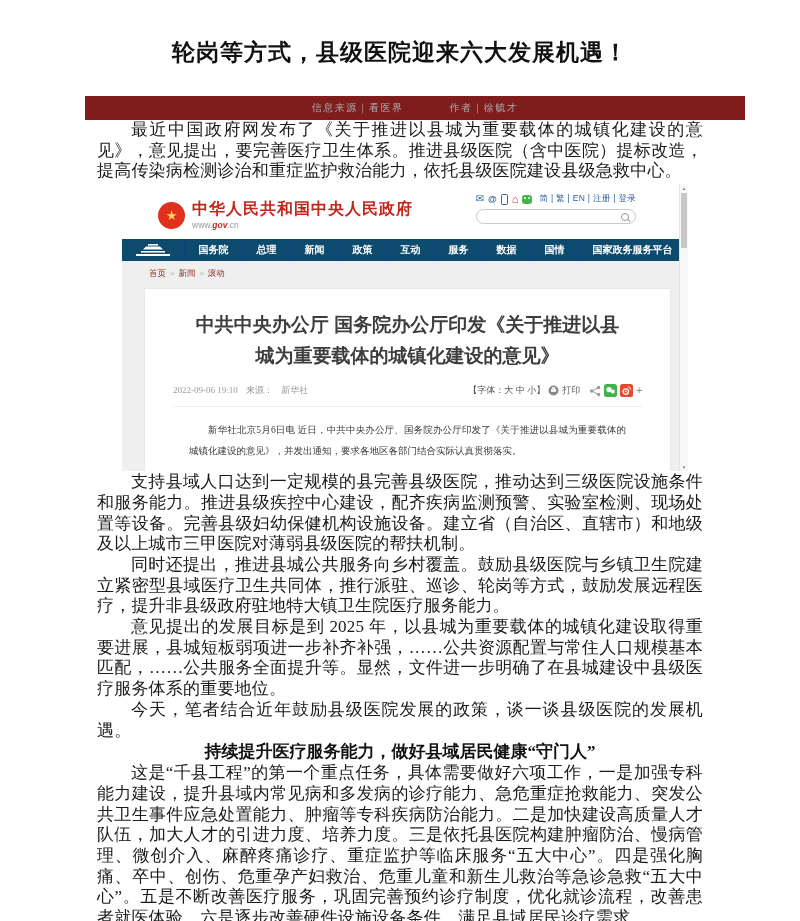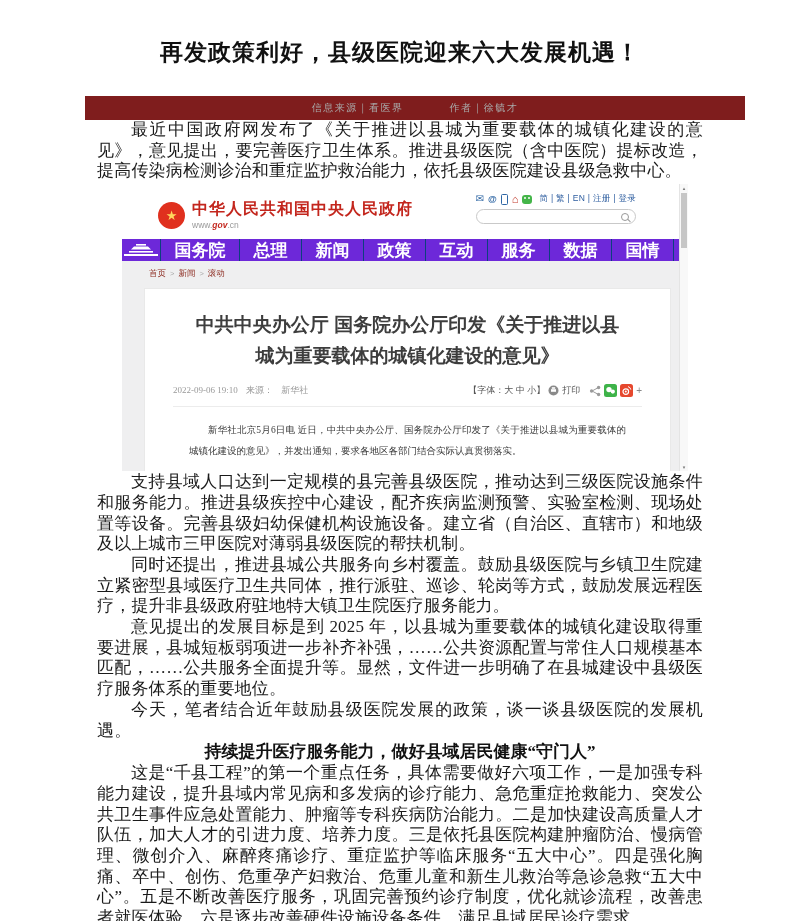--- a/index.html
+++ b/index.html
@@ -52,21 +52,21 @@
   .blue{color:#2e66a4;}
   .red{color:#c0392b;}
   .phone-ico{width:5px;height:9px;border:1px solid #2e66a4;border-radius:1.5px;display:inline-block;}
   .wechat-mini{width:10px;height:9px;background:#44b549;border-radius:3px;display:inline-block;position:relative;}
   .wechat-mini::after{content:"";position:absolute;left:2px;top:2.5px;width:2px;height:2px;background:#fff;border-radius:50%;box-shadow:4px 0 0 #fff;}
   .top-links{color:#2d5d9f;font-size:8.5px;letter-spacing:0.3px;margin-left:3px;}
   .search-pill{width:158px;height:13px;border:1px solid #c9c9c9;border-radius:8px;background:#fff;position:relative;}
   .mag{position:absolute;right:6px;top:2.5px;width:6px;height:6px;border:1px solid #999;border-radius:50%;}
   .mag::after{content:"";position:absolute;width:4px;height:1px;background:#999;transform:rotate(45deg);right:-3px;bottom:-1px;}
 
-  .nav{height:22px;background:#6d28d9;display:flex;color:#fff;font-size:17px;font-weight:bold;}
+  .nav{height:22px;background:#0c4a6e;display:flex;color:#fff;font-size:10px;font-weight:bold;}
   .nav-item{display:flex;align-items:center;justify-content:center;padding:0 13.5px;border-right:1px solid #0d417e;white-space:nowrap;}
   .nav-home{width:62px;padding:0;}
   .nav-item:last-child{border-right:none;}
 
   .shot-body{height:210px;background:#efeff0;}
   .crumbs{padding:7px 0 8px 27px;font-size:8.5px;color:#999;}
   .crumb{color:#8d2d22;}
   .crumb-sep{color:#aaa;margin:0 4px;font-size:7.5px;}
   .docbox{margin-left:22px;width:527px;box-sizing:border-box;background:#fff;border:1px solid #e9e9e9;height:192px;}
   .doc-title{margin:20px 48px 0;text-align:center;font-size:19px;line-height:31px;color:#3d3d3d;font-weight:600;}
@@ -86,21 +86,21 @@
   .scroll-up,.scroll-down{position:absolute;left:0;width:100%;text-align:center;font-size:5px;color:#777;line-height:8px;}
   .scroll-up{top:0;}
   .scroll-down{bottom:0;}
   .thumb{position:absolute;top:9px;left:1px;width:6px;height:55px;background:#c6c6c6;}
 </style>
 </head>
 <body>
 
 <div class="page">
 
-  <h1 class="main-title">再发政策利好，县级医院迎来六大发展机遇！</h1>
+  <h1 class="main-title">轮岗等方式，县级医院迎来六大发展机遇！</h1>
 
   <div class="src-bar">
     <span>信息来源｜看医界</span><span class="src-gap"></span><span>作者｜徐毓才</span>
   </div>
 
   <p class="body-p first">最近中国政府网发布了《关于推进以县城为重要载体的城镇化建设的意见》，意见提出，要完善医疗卫生体系。推进县级医院（含中医院）提标改造，提高传染病检测诊治和重症监护救治能力，依托县级医院建设县级急救中心。</p>
 
   <div class="shot">
     <div class="shot-header">
       <div class="logo">

